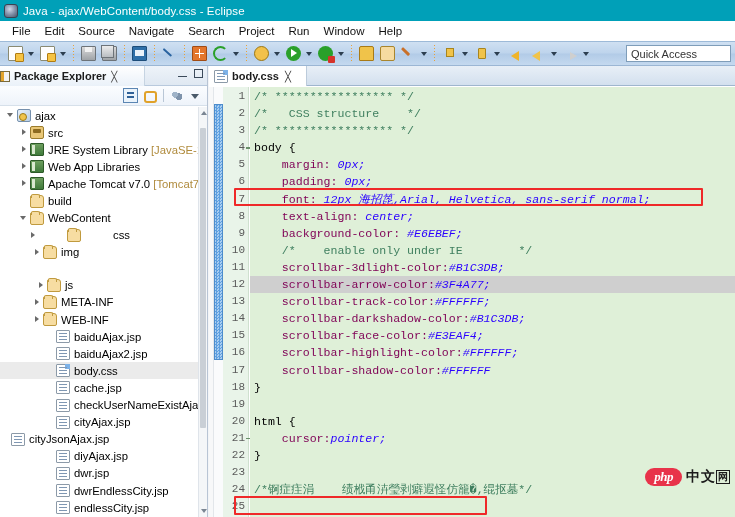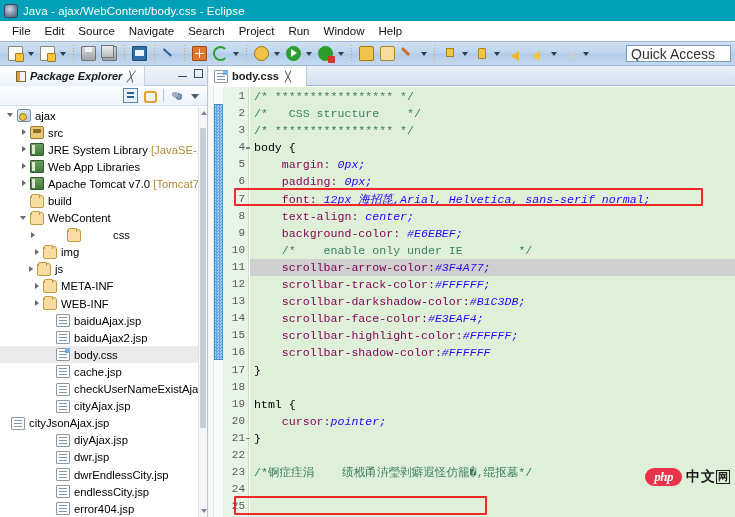--- a/index.html
+++ b/index.html
@@ -92,43 +92,42 @@
       border-top:5px solid transparent;border-bottom:5px solid transparent;border-right:8px solid #f0b429;}
   .ic-backy2 { background:transparent;}
   .ic-backy2::after{content:"";position:absolute;left:1px;top:5px;
       border-top:5px solid transparent;border-bottom:5px solid transparent;border-right:8px solid #f0c34a;}
   .ic-fwdgray { background:transparent;}
   .ic-fwdgray::after{content:"";position:absolute;right:1px;top:6px;
       border-top:4px solid transparent;border-bottom:4px solid transparent;border-left:7px solid #cfcfcf;}
 
   .quickaccess {
     position:absolute; right:4px; top:3px; width:105px; height:17px;
-    background:#fff; border:1px solid #7f9db9; font-size:14px; color:#333;
+    background:#fff; border:1px solid #7f9db9; font-size:11px; color:#333;
     padding:1px 4px; line-height:15px; white-space:nowrap; overflow:hidden;
   }
 
   
   .workbench { position:absolute; left:0; top:66px; right:0; bottom:0; background:#f2f4f7; }
 
   
   .pe {
     position:absolute; left:0; top:0; width:208px; bottom:0;
     background:#ffffff; border-right:1px solid #b8c4d4;
   }
   .pe-tabrow {
     height:20px; position:relative;
     background:linear-gradient(to bottom,#eef3f9,#dfe8f2);
     border-bottom:1px solid #b8c9dd;
   }
   .pe-tab {
-    display:flex; align-items:center; height:20px; padding:0 4px 0 16px;
+    display:flex; align-items:center; height:20px; padding:0 4px 0 0;
     font-size:11px; font-weight:bold; color:#1b1b1b; width:145px;
     background:linear-gradient(to bottom,#ffffff,#eaf1f9);
     border-right:1px solid #c6d4e2;
-    font-style:italic;
   }
   .pe-tab .pe-ticon {
     width:10px;height:11px;margin-right:4px;flex:0 0 auto;
     background:linear-gradient(to right,#e3a32b 0 3px,#f2f2f2 3px 10px);
     border:1px solid #7a6a3a;
   }
   .pe-tab .pe-close { margin-left:5px; font-size:10px; color:#444; font-weight:normal;}
   .pe-win { position:absolute; right:4px; top:3px; display:flex; gap:7px; align-items:center;}
   .pe-min { width:9px;height:9px;position:relative;}
   .pe-min::after{content:"";position:absolute;left:0;bottom:1px;width:9px;height:1.5px;background:#3b4a5a;}
@@ -422,21 +421,21 @@
             <div class="row" style="padding-left: 28px; gap: 28px;">
               <span class="twisty closed"></span>
               <span class="ticon i-folder"></span>
               <span class="lbl">css</span>
             </div>
             <div class="row" style="padding-left: 32px;">
               <span class="twisty closed"></span>
               <span class="ticon i-folder"></span>
               <span class="lbl">img</span>
             </div>
-            <div class="row" style="padding-left: 26px;">
+            <div class="row" style="padding-left: 36px; margin-top: 16px;">
               <span class="twisty closed"></span>
               <span class="ticon i-folder"></span>
               <span class="lbl">js</span>
             </div>
             <div class="row" style="padding-left: 32px;">
               <span class="twisty closed"></span>
               <span class="ticon i-folder"></span>
               <span class="lbl">META-INF</span>
             </div>
             <div class="row" style="padding-left: 32px;">
@@ -558,20 +557,21 @@
             <div class="cl"><span class="cmt">/* ***************** */</span></div>
             <div class="cl"><span class="cmt">/*   CSS structure    */</span></div>
             <div class="cl"><span class="cmt">/* ***************** */</span></div>
             <div class="cl"><span class="plain">body {</span></div>
             <div class="cl"><span class="prop">    margin: </span><span class="val">0px;</span></div>
             <div class="cl"><span class="prop">    padding: </span><span class="val">0px;</span></div>
             <div class="cl"><span class="prop">    font: </span><span class="val">12px 海招箆,Arial, Helvetica, sans-serif normal;</span></div>
             <div class="cl"><span class="prop">    text-align: </span><span class="val">center;</span></div>
             <div class="cl"><span class="prop">    background-color: </span><span class="val">#E6EBEF;</span></div>
             <div class="cl"><span class="cmt">    /*    enable only under IE        */</span></div>
+            <div class="cl"><span class="prop">    scrollbar-3dlight-color:</span><span class="val">#B1C3DB;</span></div>
             <div class="cl cur"><span class="prop">    scrollbar-arrow-color:</span><span class="val">#3F4A77;</span></div>
             <div class="cl"><span class="prop">    scrollbar-track-color:</span><span class="val">#FFFFFF;</span></div>
             <div class="cl"><span class="prop">    scrollbar-darkshadow-color:</span><span class="val">#B1C3DB;</span></div>
             <div class="cl"><span class="prop">    scrollbar-face-color:</span><span class="val">#E3EAF4;</span></div>
             <div class="cl"><span class="prop">    scrollbar-highlight-color:</span><span class="val">#FFFFFF;</span></div>
             <div class="cl"><span class="prop">    scrollbar-shadow-color:</span><span class="val">#FFFFFF</span></div>
             <div class="cl"><span class="plain">}</span></div>
             <div class="cl"><span class="plain"></span></div>
             <div class="cl"><span class="plain">html {</span></div>
             <div class="cl"><span class="prop">    cursor:</span><span class="val">pointer;</span></div>

